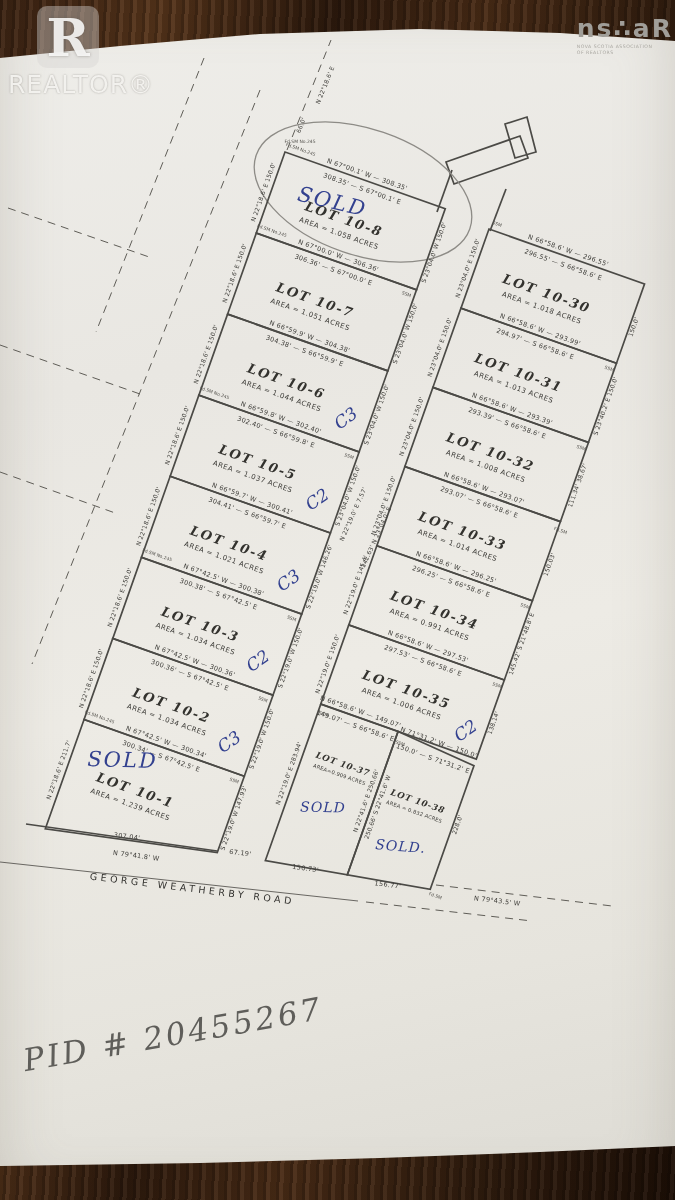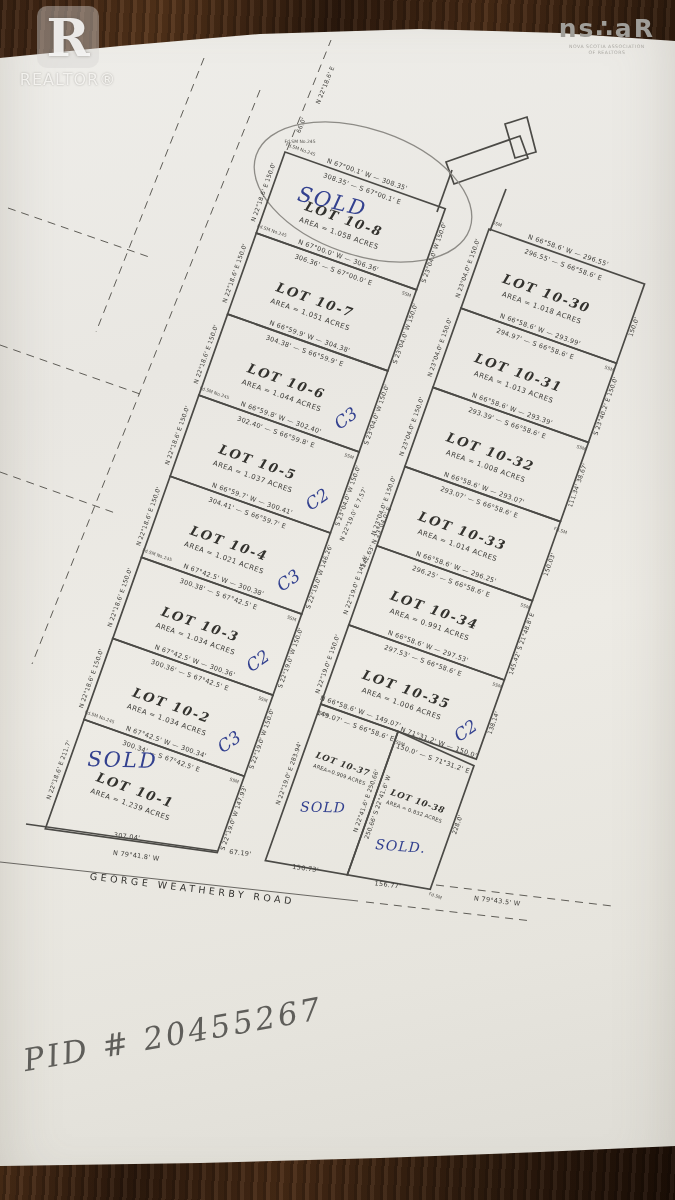--- a/index.html
+++ b/index.html
@@ -32,23 +32,23 @@
   .sold{font-size:21px;letter-spacing:2px}
   .soldS{font-size:14px;letter-spacing:1px}
   .cc{font-size:17px}
   .pid{font-family:"DejaVu Serif",serif;font-style:italic;font-size:31px;letter-spacing:3px;fill:#5f5e5a}
   
   .realtor{position:absolute;left:8px;top:6px;width:120px;text-align:center;z-index:5}
   .rbox{width:62px;height:62px;margin:0 auto;border-radius:10px;background:rgba(215,213,210,.42);
     display:flex;align-items:center;justify-content:center;
     font-family:"DejaVu Serif",serif;font-weight:bold;font-size:52px;color:rgba(252,252,250,.88);
     text-shadow:0 0 3px rgba(90,85,80,.5)}
-  .rtext{margin-top:2px;font-size:16px;letter-spacing:1px;color:rgba(248,247,244,.9);
+  .rtext{margin-top:2px;font-size:25px;letter-spacing:1px;color:rgba(248,247,244,.9);
     text-shadow:0 0 2px rgba(110,105,100,.55)}
-  .nsar{position:absolute;right:20px;top:14px;text-align:center;z-index:5;color:#9b9994}
+  .nsar{position:absolute;right:2px;top:14px;text-align:left;z-index:5;color:#9b9994}
   .nsmain{font-size:25px;font-weight:bold;letter-spacing:2px;color:#a09e99}
   .nssub{font-size:4.6px;letter-spacing:.5px;color:#aaa8a2;margin-top:1px}
 </style>
 </head>
 <body>
 
 <div class="wood"></div>
 <div class="paper"></div>
 
 <div class="realtor">

